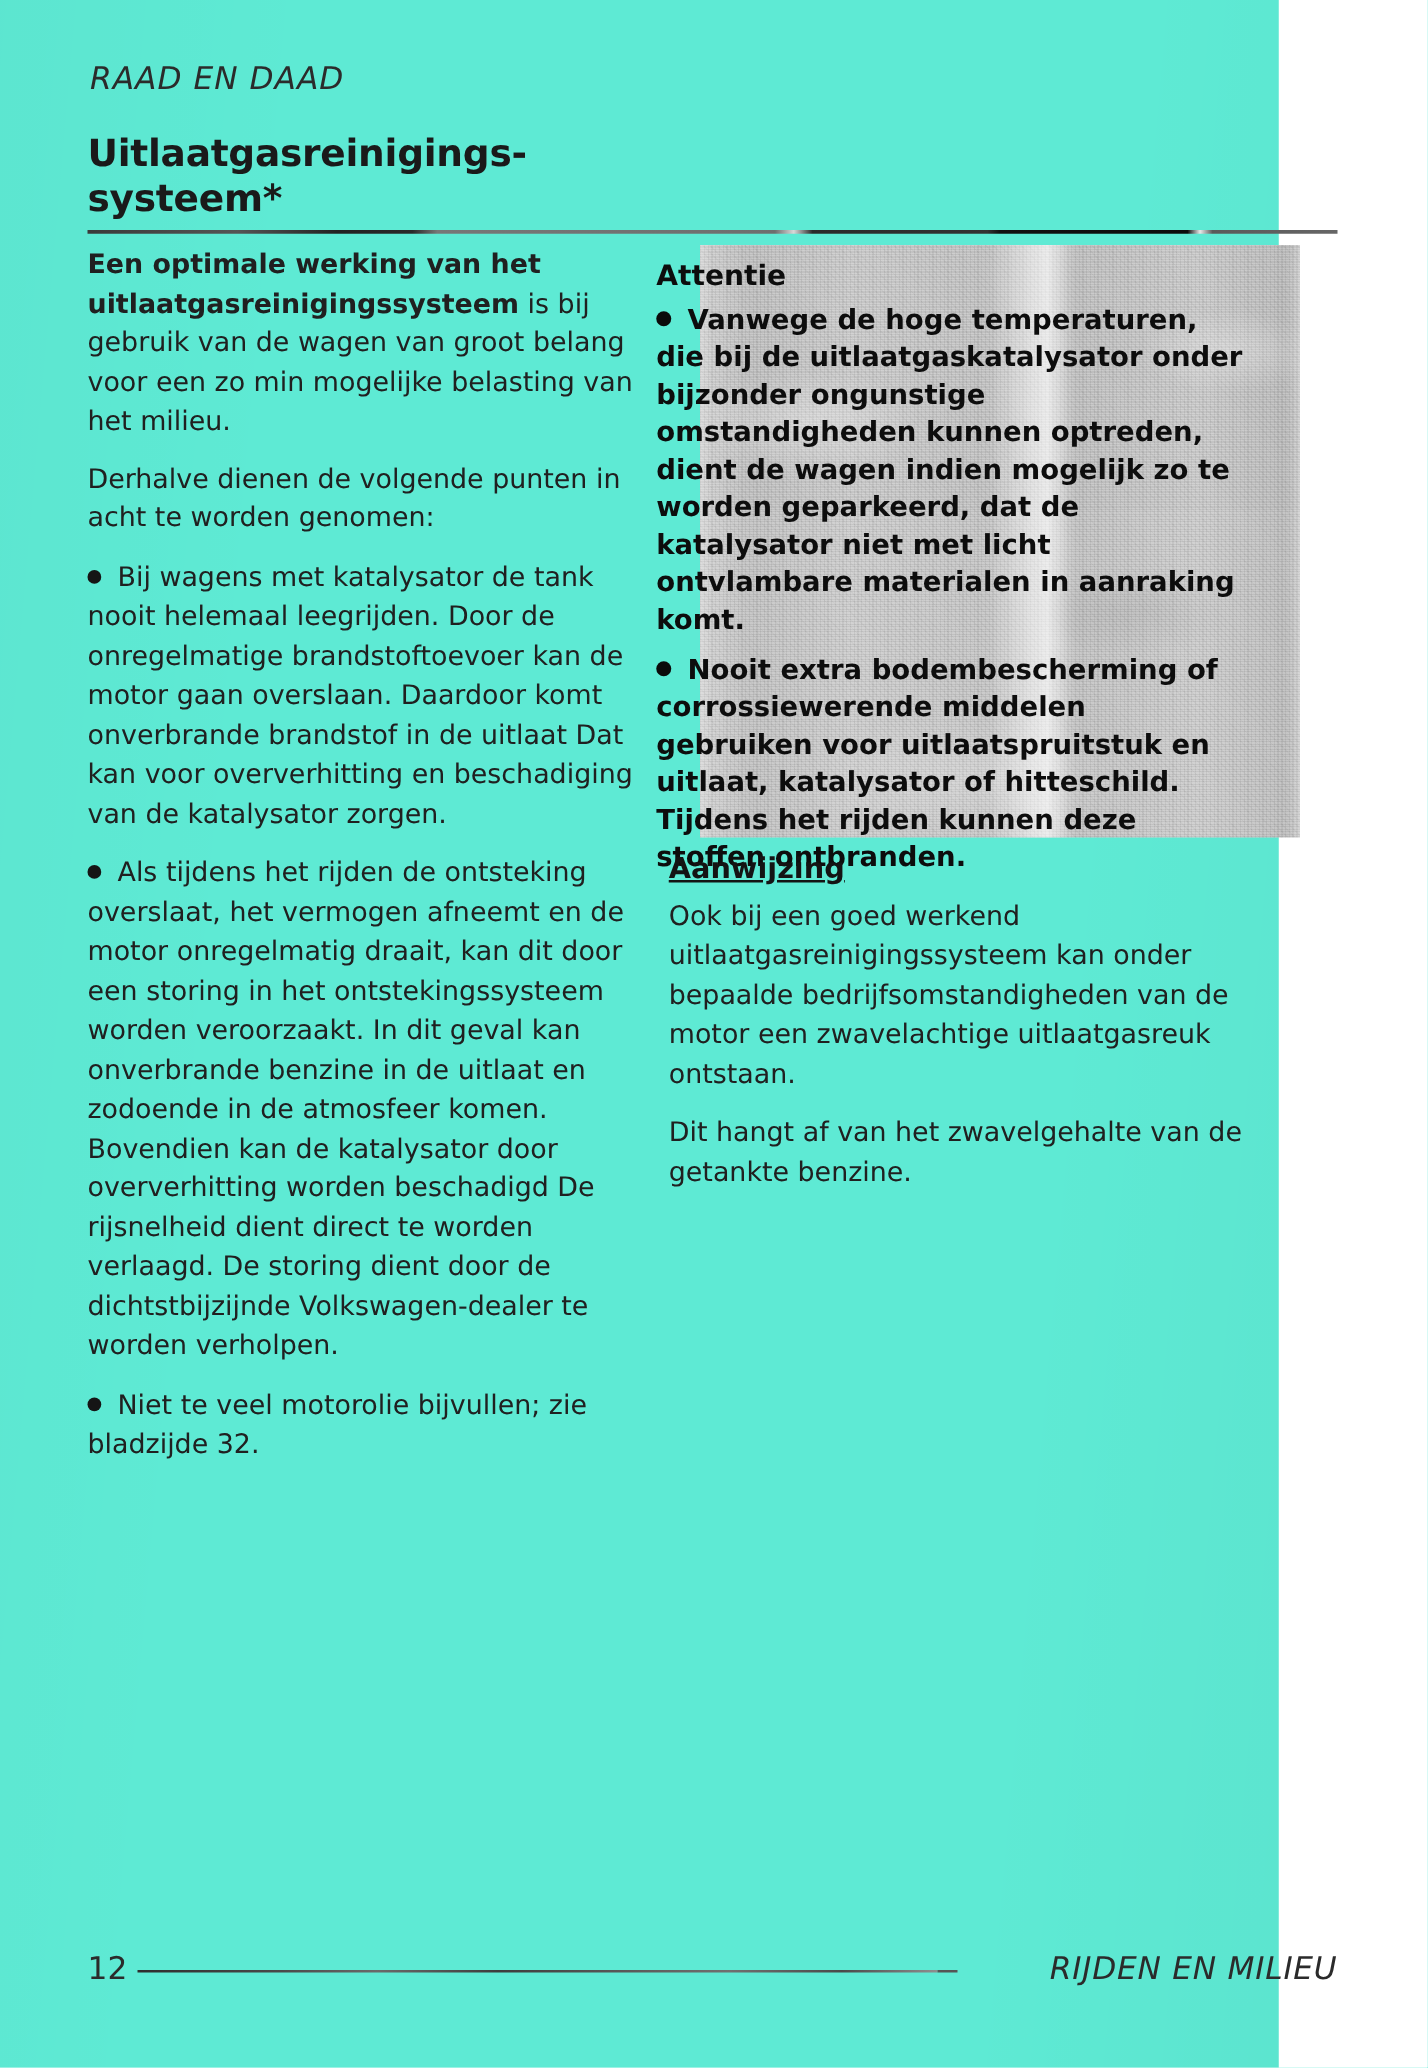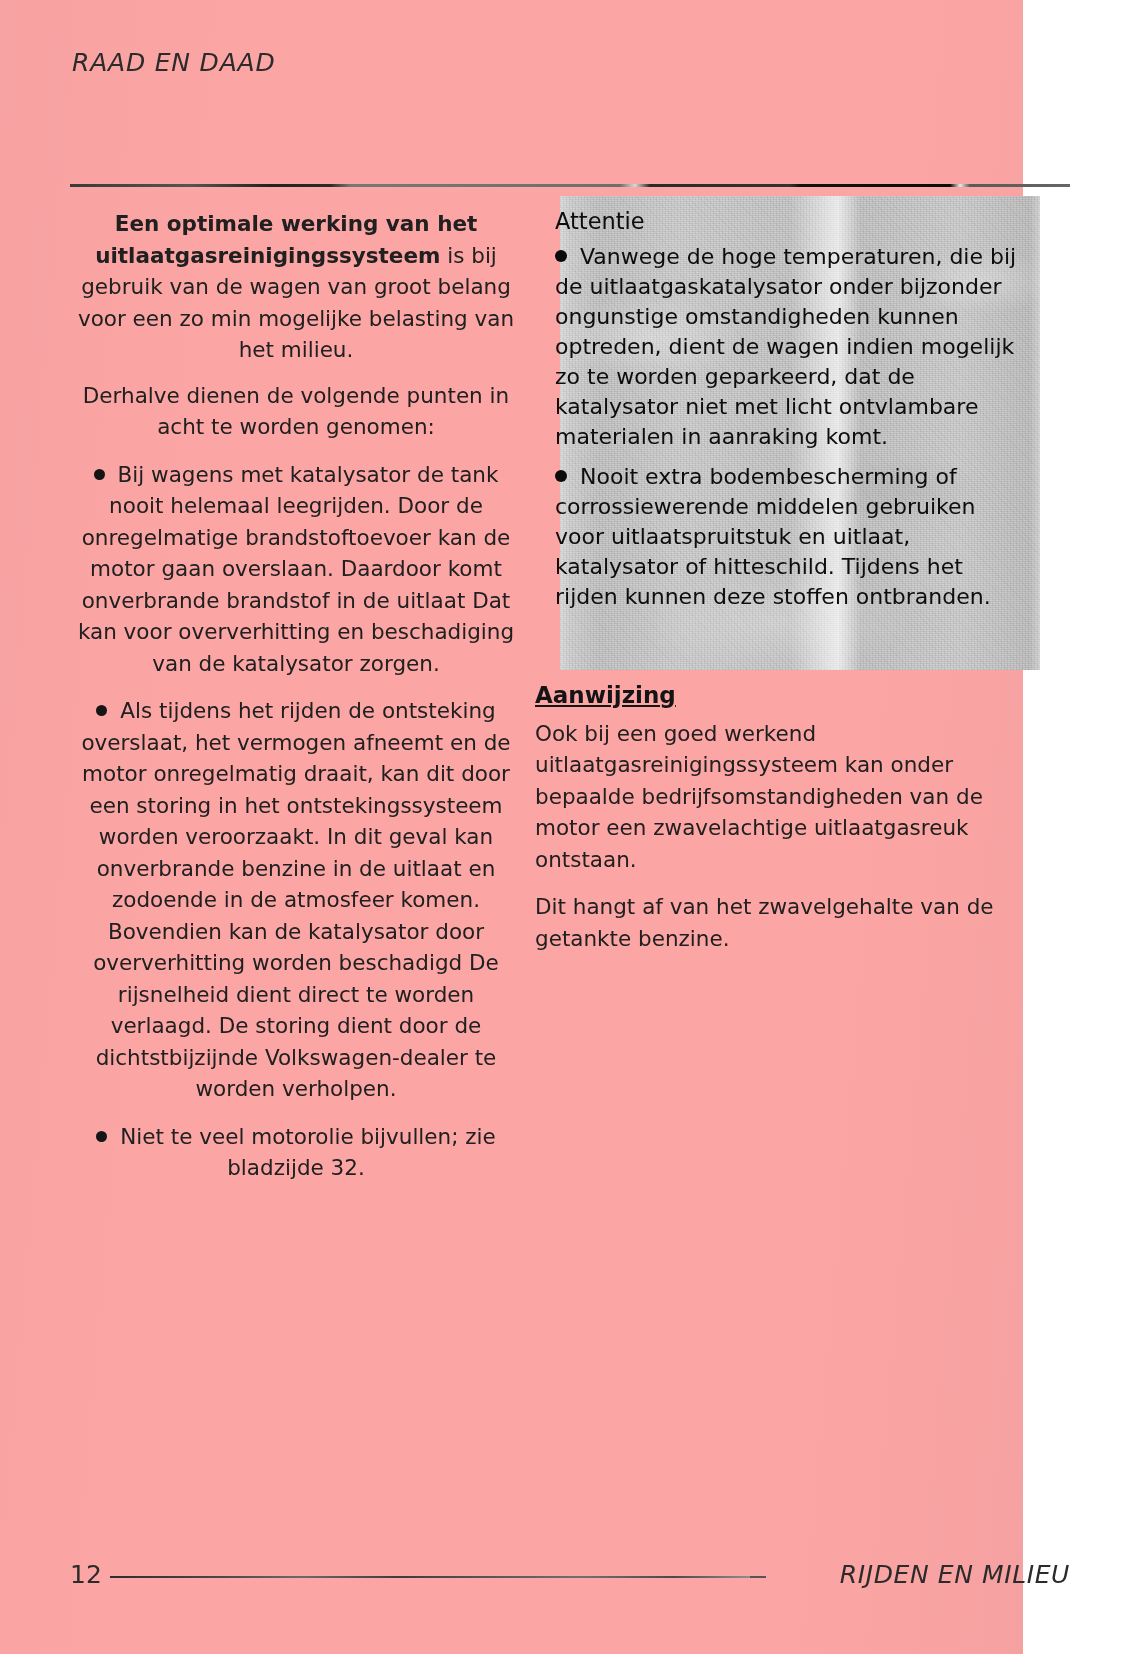--- a/index.html
+++ b/index.html
@@ -16,21 +16,21 @@
     color: #1b1b1b;
     overflow: hidden;
   }
 
   
   .page {
     position: absolute;
     left: 0; top: 0;
     width: 1023px;
     height: 1654px;
-    background: #fca5a5;
+    background: #5eead4;
   }
 
   
   .paper-tint {
     position: absolute;
     inset: 0;
     background:
       linear-gradient(95deg, rgba(0,0,0,0.018) 0%, rgba(0,0,0,0) 22%, rgba(0,0,0,0) 78%, rgba(0,0,0,0.022) 100%);
     pointer-events: none;
   }
@@ -80,22 +80,22 @@
   .col {
     position: absolute;
     top: 196px;
     font-size: 21.5px;
     line-height: 31.5px;
     color: #202020;
   }
   .col-left  { left: 70px;  width: 452px; }
 
   .col p {
-    margin: 12px 0 16px 0;
-    text-align: center;
+    margin: 0 0 16px 0;
+    text-align: left;
   }
   .col p.tight { margin-bottom: 14px; }
 
   .lead-bold { font-weight: bold; }
 
   
   .bullet {
     position: relative;
     padding-left: 0;
   }
@@ -145,26 +145,26 @@
     background:
       radial-gradient(ellipse 140px 60px at 18% 30%, rgba(255,255,255,0.30), rgba(255,255,255,0) 70%),
       radial-gradient(ellipse 120px 50px at 72% 62%, rgba(0,0,0,0.05), rgba(0,0,0,0) 70%),
       radial-gradient(ellipse 180px 70px at 45% 90%, rgba(255,255,255,0.22), rgba(255,255,255,0) 75%),
       radial-gradient(ellipse 100px 46px at 88% 18%, rgba(255,255,255,0.28), rgba(255,255,255,0) 72%);
     pointer-events: none;
   }
 
   .attentie-content {
     position: absolute;
-    left: 555px;
+    left: 525px;
     top: 206px;
     width: 470px;
     font-size: 22px;
     line-height: 30px;
-    font-weight: normal;
+    font-weight: bold;
     color: #0d0d0d;
   }
   .attentie-content p { margin: 0 0 10px 0; }
   .attentie-heading { margin: 0 0 6px 0 !important; font-size: 22.5px; }
   .attentie-content .dot {
     display: inline-block;
     width: 12px;
     height: 12px;
     border-radius: 50%;
     background: #0b0b0b;
@@ -239,20 +239,24 @@
 </style>
 </head>
 <body>
 
 <div class="page">
 
   <div class="paper-tint"></div>
 
   <div class="running-head">RAAD EN DAAD</div>
 
+  <h1 class="chapter-title">
+    <span class="ln">Uitlaatgasreinigings-</span>
+    <span class="ln">systeem*</span>
+  </h1>
 
   <div class="title-rule"></div>
 
   <div class="col col-left">
 
     <p class="tight"><span class="lead-bold">Een optimale werking van het uitlaatgasreinigingssysteem</span><span> is bij gebruik van de wagen van groot belang voor een zo min mogelijke belasting van het milieu.</span></p>
 
     <p>Derhalve dienen de volgende punten in acht te worden genomen:</p>
 
 

